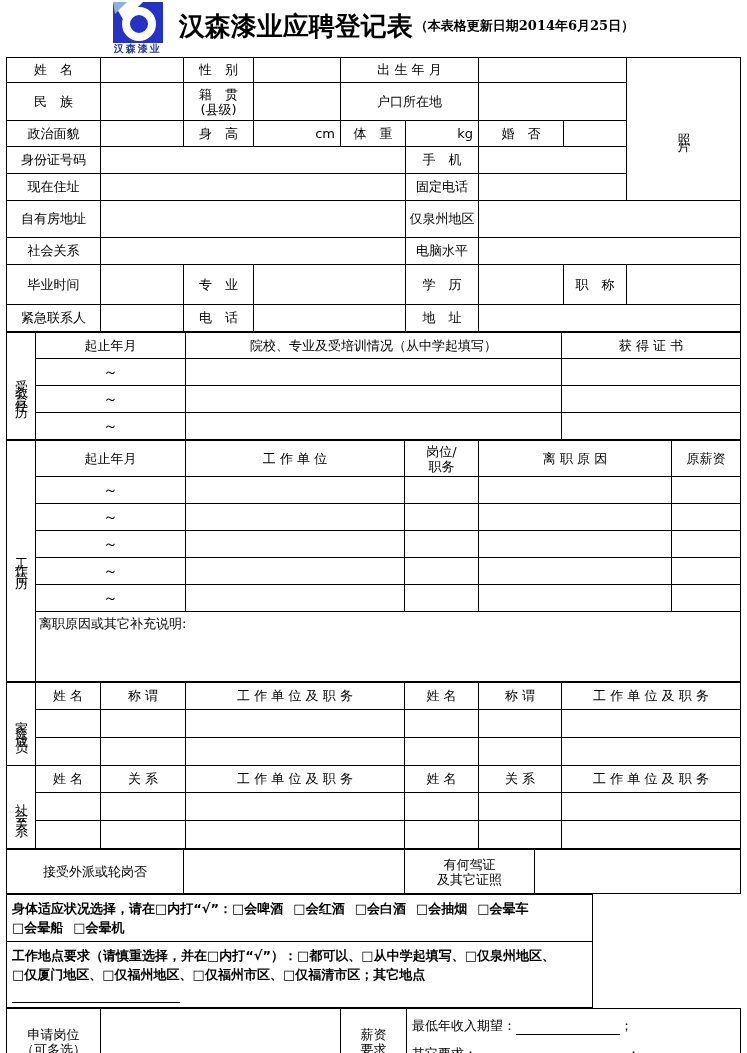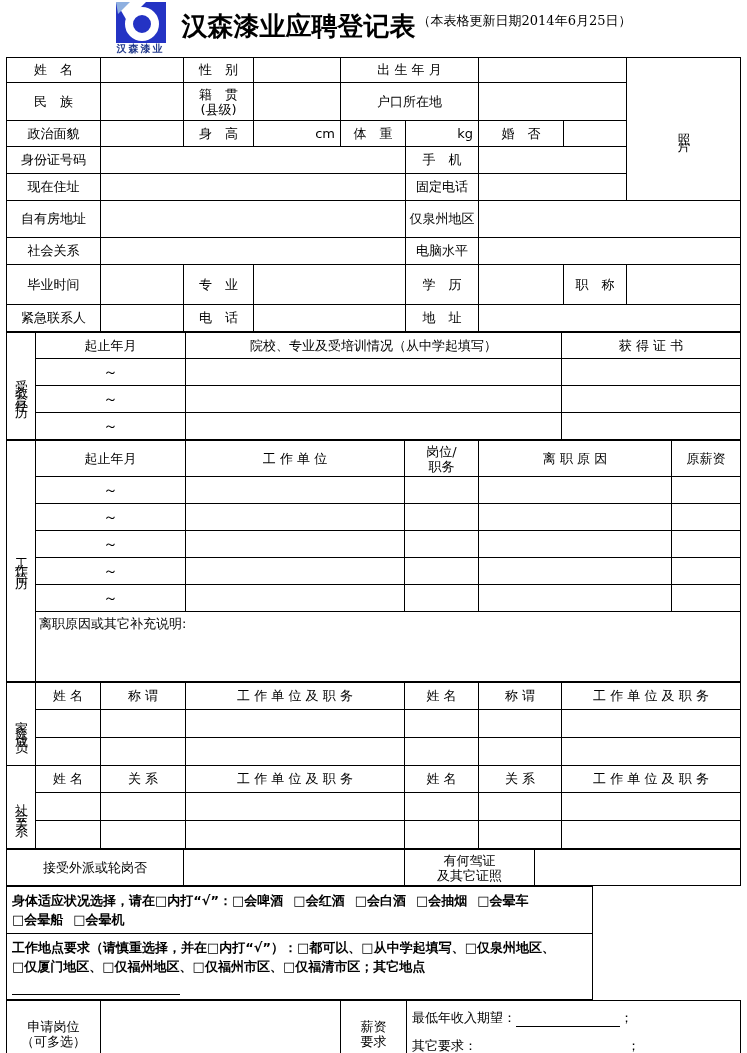--- a/index.html
+++ b/index.html
@@ -4,23 +4,23 @@
 <style>
   html,body{margin:0;padding:0;background:#fff;}
   body{width:747px;height:1053px;font-family:"DejaVu Sans",sans-serif;color:#000;font-size:13px;}
   .page{position:relative;width:747px;height:1053px;background:#fff;overflow:hidden;}
 
   
   .hdr{height:55px;display:flex;align-items:flex-start;justify-content:center;padding-top:2px;}
   .logo-wrap{display:flex;flex-direction:column;align-items:center;margin-right:16px;}
   .logo-sq{width:50px;height:41px;display:block;}
   .logo-text{font-size:10px;font-weight:bold;color:#223a8c;letter-spacing:2px;line-height:11px;}
-  .title-wrap{display:flex;align-items:flex-start;padding-top:10px;}
+  .title-wrap{display:flex;align-items:center;padding-top:10px;}
   .form-title{font-family:"DejaVu Serif",serif;font-weight:bold;font-size:26px;line-height:28px;}
-  .form-title-note{font-family:"DejaVu Serif",serif;font-weight:normal;font-size:13px;margin-left:2px;}
+  .form-title-note{font-family:"DejaVu Serif",serif;font-weight:bold;font-size:13px;margin-left:2px;}
 
   
   .form-wrap{margin:0 6px;width:734px;}
   table{border-collapse:collapse;table-layout:fixed;width:587px;}
   td{border:1px solid #000;padding:0 3px;overflow:hidden;font-size:13px;}
   td.lbl{text-align:center;}
   td.val{background:#fff;}
   td.unit{text-align:right;padding-right:5px;}
   .two-line{line-height:15px;text-align:center;}
   .vert{writing-mode:vertical-lr;text-orientation:upright;margin:0 auto;letter-spacing:7px;line-height:20px;}
@@ -323,21 +323,21 @@
       </table>
 
     <table>
       <colgroup>
         <col style="width:177px">
           <col style="width:221px">
           <col style="width:130px">
           <col style="width:206px">
       </colgroup>
       <tbody>
-          <tr style="height:36px">
+          <tr style="height:44px">
         <td class="lbl">接受外派或轮岗否</td>
         <td class="val"></td>
         <td class="lbl two-line">
           <div>有何驾证</div>
           <div>及其它证照</div>
         </td>
         <td class="val"></td>
       </tr>
     </tbody>
       </table>

